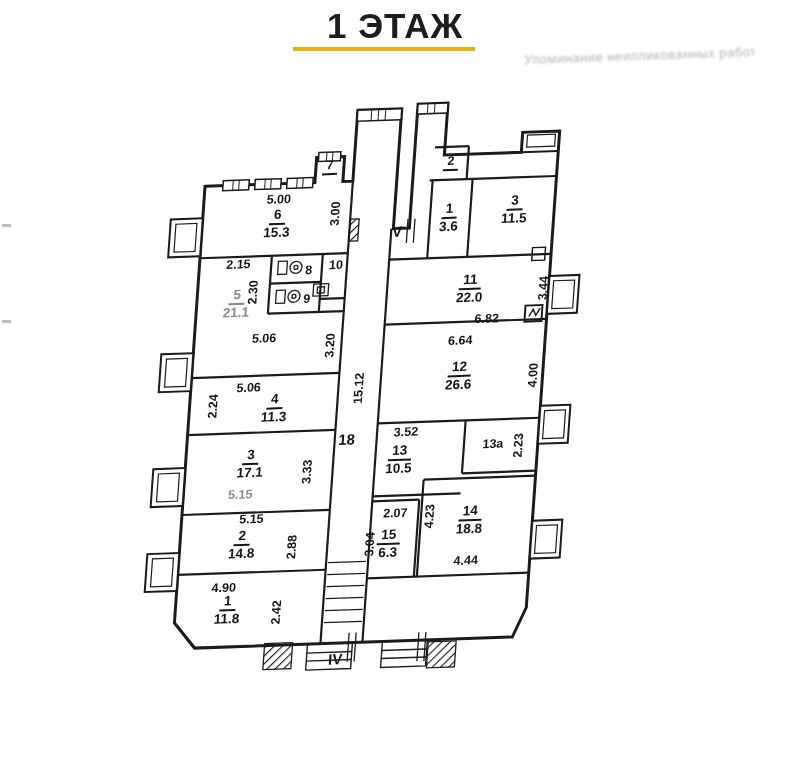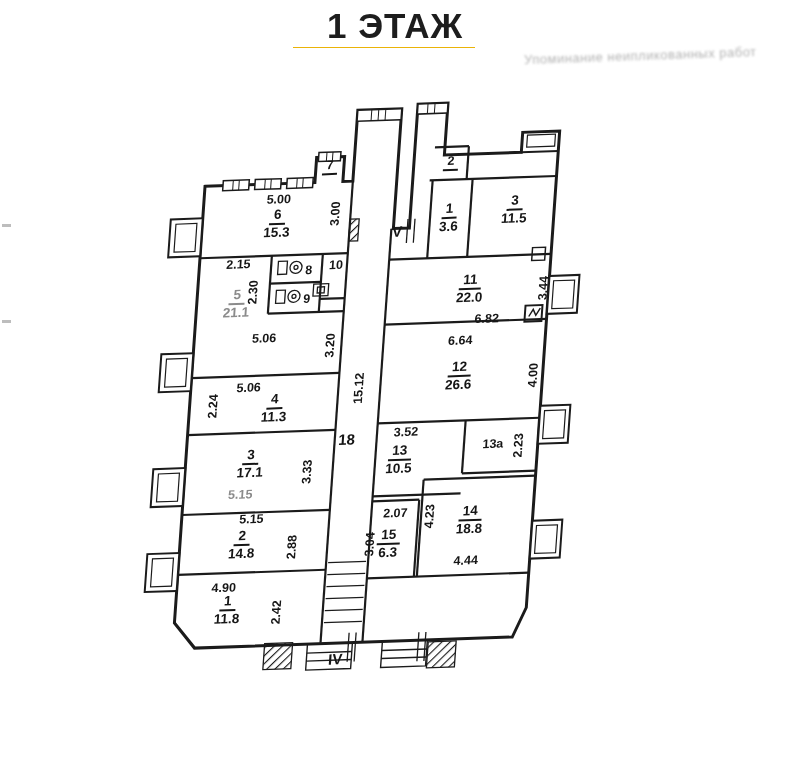--- a/index.html
+++ b/index.html
@@ -1,21 +1,21 @@
 <!DOCTYPE html>
 <html><head>
 <meta charset="utf-8">
 <style>
   html,body{margin:0;padding:0;background:#ffffff;}
   .page{position:relative;width:790px;height:768px;background:#fff;overflow:hidden;
         font-family:"Liberation Sans",sans-serif;}
   
   .title{position:absolute;left:293px;top:6px;font-size:35px;font-weight:700;color:#1d1d1d;
          letter-spacing:1px;white-space:nowrap;}
-  .title .t1{display:inline-block;border-bottom:1px solid #eab308;padding:0 12px 1px 34px;margin-right:12px;}
+  .title .t1{display:inline-block;border-bottom:4px solid #eab308;padding:0 12px 1px 34px;margin-right:12px;}
   
   .watermark{position:absolute;left:524px;top:48px;width:240px;color:#9a9a9a;font-size:13px;
              transform:rotate(-2deg);filter:blur(0.8px);opacity:.75;letter-spacing:.5px;}
   .wm2{position:absolute;left:600px;top:72px;width:70px;height:8px;color:#b5b5b5;font-size:9px;
        filter:blur(1.2px);opacity:.6;}
   
   .plan{position:absolute;left:130px;top:92px;width:470px;height:600px;
         transform:matrix(0.999,-0.035,-0.07,0.999,0,0);transform-origin:50% 50%;}
   .plan svg{position:absolute;left:0;top:0;overflow:visible;}
   .lbl{position:absolute;transform:translate(-50%,-50%);font-size:12.5px;font-weight:700;

